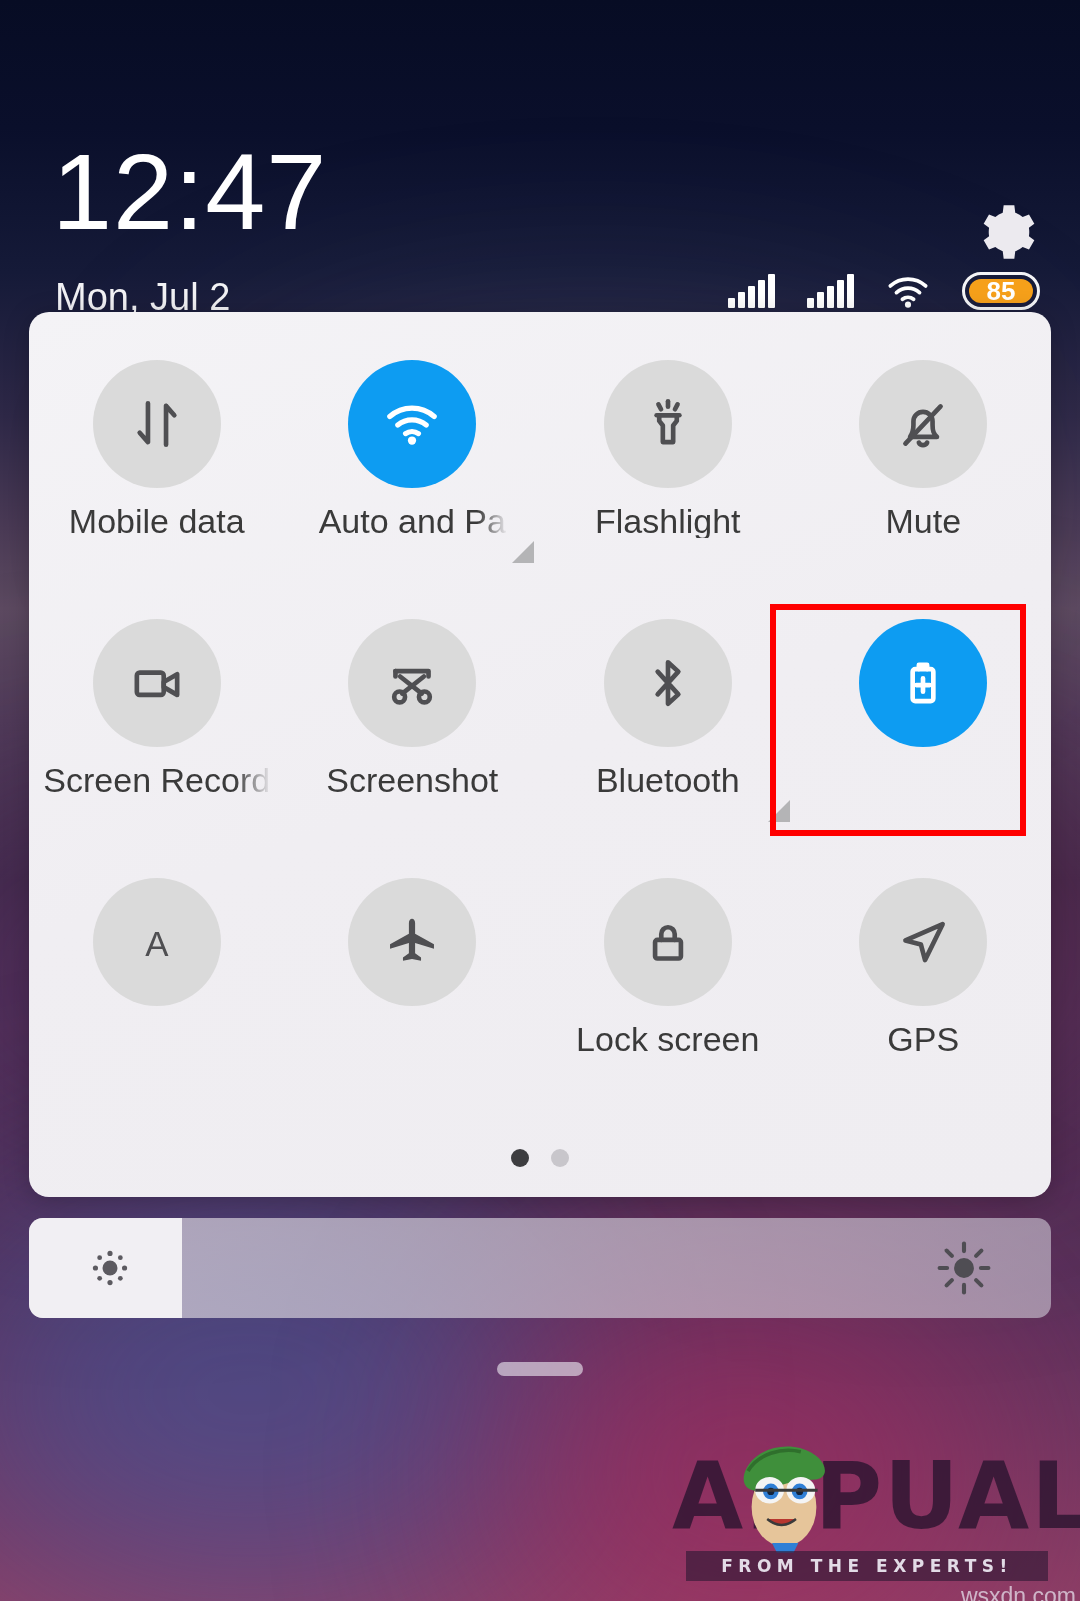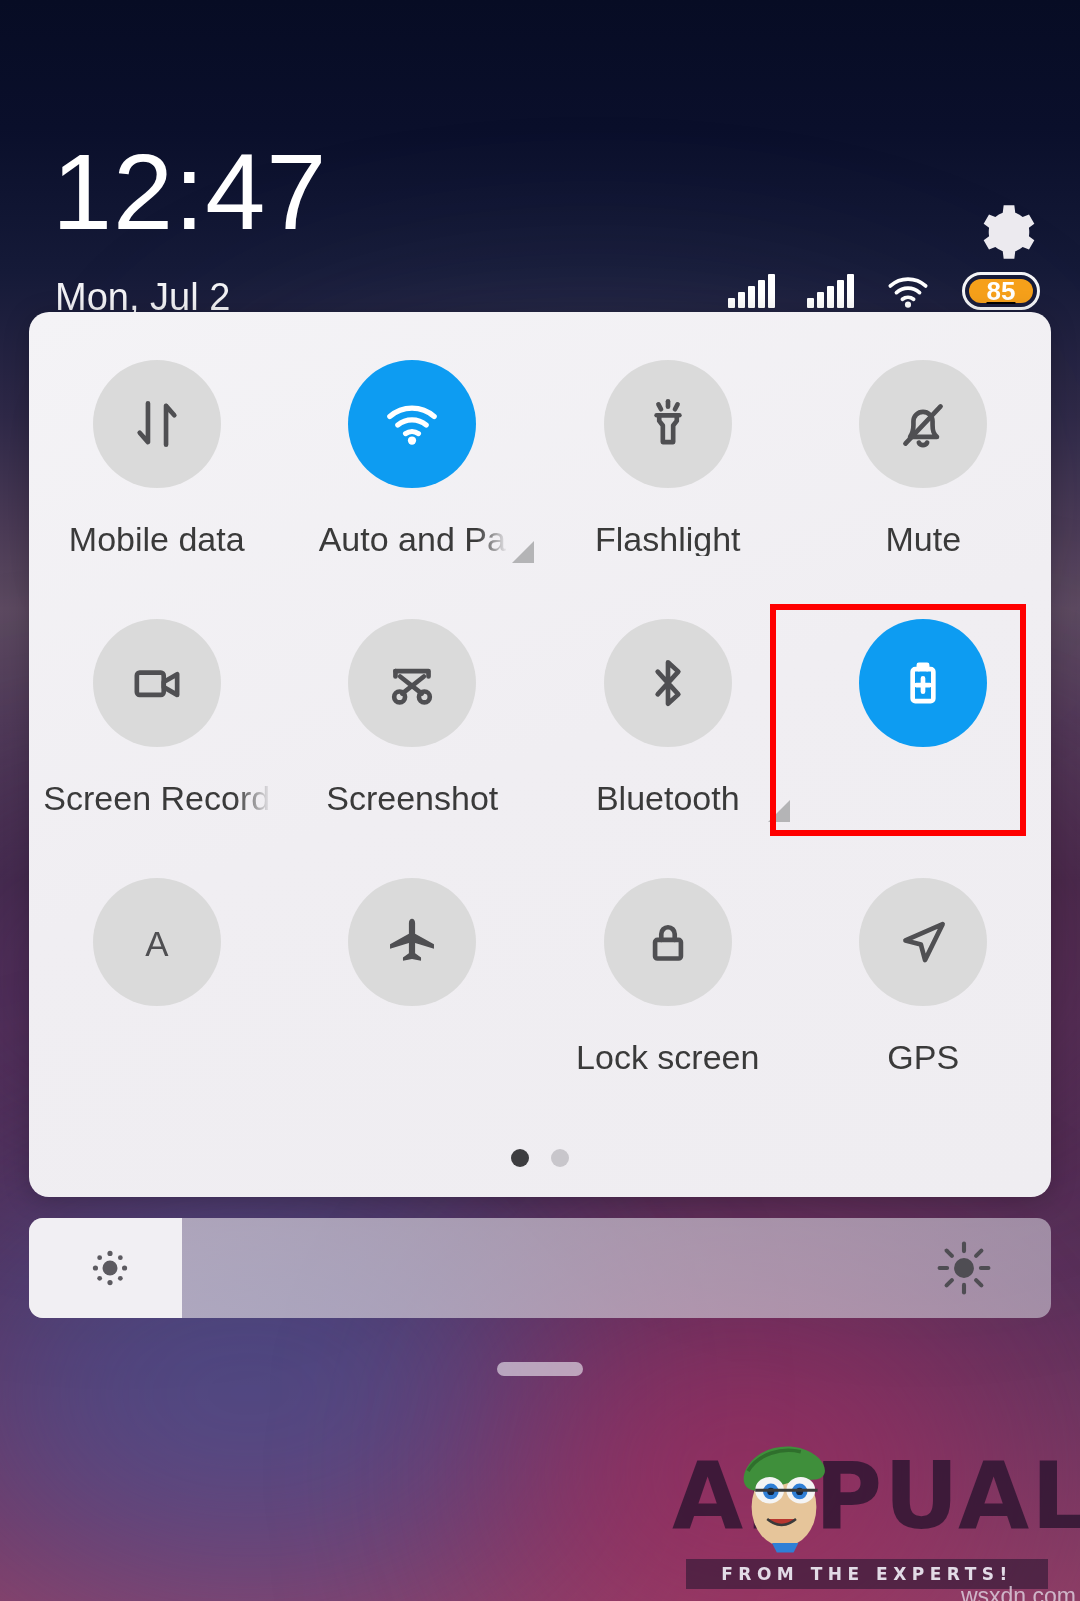--- a/index.html
+++ b/index.html
@@ -35,21 +35,21 @@
     font-size:108px; font-weight:300; color:#ffffff;
     letter-spacing:1px; line-height:1; font-family:"Liberation Sans", sans-serif;
   }
   #date {
     position:absolute; left:55px; top:238px;
     font-size:38px; font-weight:400; color:#f2f2f5; line-height:1;
   }
   #gear-btn { position:absolute; right:43px; top:160px; width:64px; height:64px; cursor:pointer; }
   #status-icons {
     position:absolute; right:40px; top:232px;
-    display:flex; align-items:center; gap:32px;text-decoration:underline;
+    display:flex; align-items:center; gap:32px;
   }
   .sig { display:flex; align-items:flex-end; gap:3px; height:34px; }
   .sig i { display:block; width:7px; background:#ffffff; border-radius:1px; }
   .sig i:nth-child(1){ height:10px; } .sig i:nth-child(2){ height:16px; }
   .sig i:nth-child(3){ height:22px; } .sig i:nth-child(4){ height:28px; }
   .sig i:nth-child(5){ height:34px; }
   #battery {
     display:flex; align-items:center; justify-content:center;
     min-width:78px; height:38px; border:3px solid #f4f4f6;
     border-radius:19px; padding:0 4px; position:relative;
@@ -77,21 +77,21 @@
     height:259px; display:flex; flex-direction:column;
     align-items:center; justify-content:flex-start;
     padding-top:18px; position:relative; cursor:pointer;
   }
   .circle {
     width:128px; height:128px; border-radius:50%;
     background:#dadada; display:flex; align-items:center; justify-content:center;
   }
   .circle.on { background:#0d9cf2; }
   .tile-label {
-    margin-top:34px; font-size:34px; color:#3a3a3a; line-height:1;
+    margin-top:16px; font-size:34px; color:#3a3a3a; line-height:1;
     max-width:100%; white-space:nowrap; overflow:hidden;
     -webkit-mask-image:linear-gradient(90deg,#000 84%,transparent 100%);
             mask-image:linear-gradient(90deg,#000 84%,transparent 100%);
     padding:0 2px;
   }
   .tile-label.fit { -webkit-mask-image:none; mask-image:none; }
   .expand-tri {
     position:absolute; right:6px; bottom:38px;
     width:0; height:0; border-style:solid; border-width:0 0 22px 22px;
     border-color:transparent transparent #b4b4b6 transparent;
@@ -132,21 +132,21 @@
   
   #watermark { position:absolute; left:672px; top:1443px; width:408px; height:140px; z-index:4; }
   #wm-word {
     position:absolute; left:0; top:8px; width:408px;
     font-size:92px; font-weight:700; letter-spacing:2px;
     color:rgba(42,20,48,.80); line-height:1; font-family:"DejaVu Sans", sans-serif;
   }
   #wm-mascot { position:absolute; left:52px; top:-6px; width:120px; height:116px; }
   #wm-tag {
     position:absolute; left:14px; top:108px; width:362px; height:30px;
-    background:rgba(45,25,52,.62); display:flex; align-items:center; justify-content:center;margin-top:8px;
+    background:rgba(45,25,52,.62); display:flex; align-items:center; justify-content:center;
   }
   #wm-tag span {
     font-size:17px; letter-spacing:5.5px; color:#e2dbe6; font-weight:700;
     font-family:"DejaVu Sans", sans-serif;
   }
   #wm-site {
     position:absolute; right:4px; top:140px; font-size:23px;
     color:rgba(225,215,228,.78); font-family:"Liberation Sans", sans-serif;
   }
 </style>

